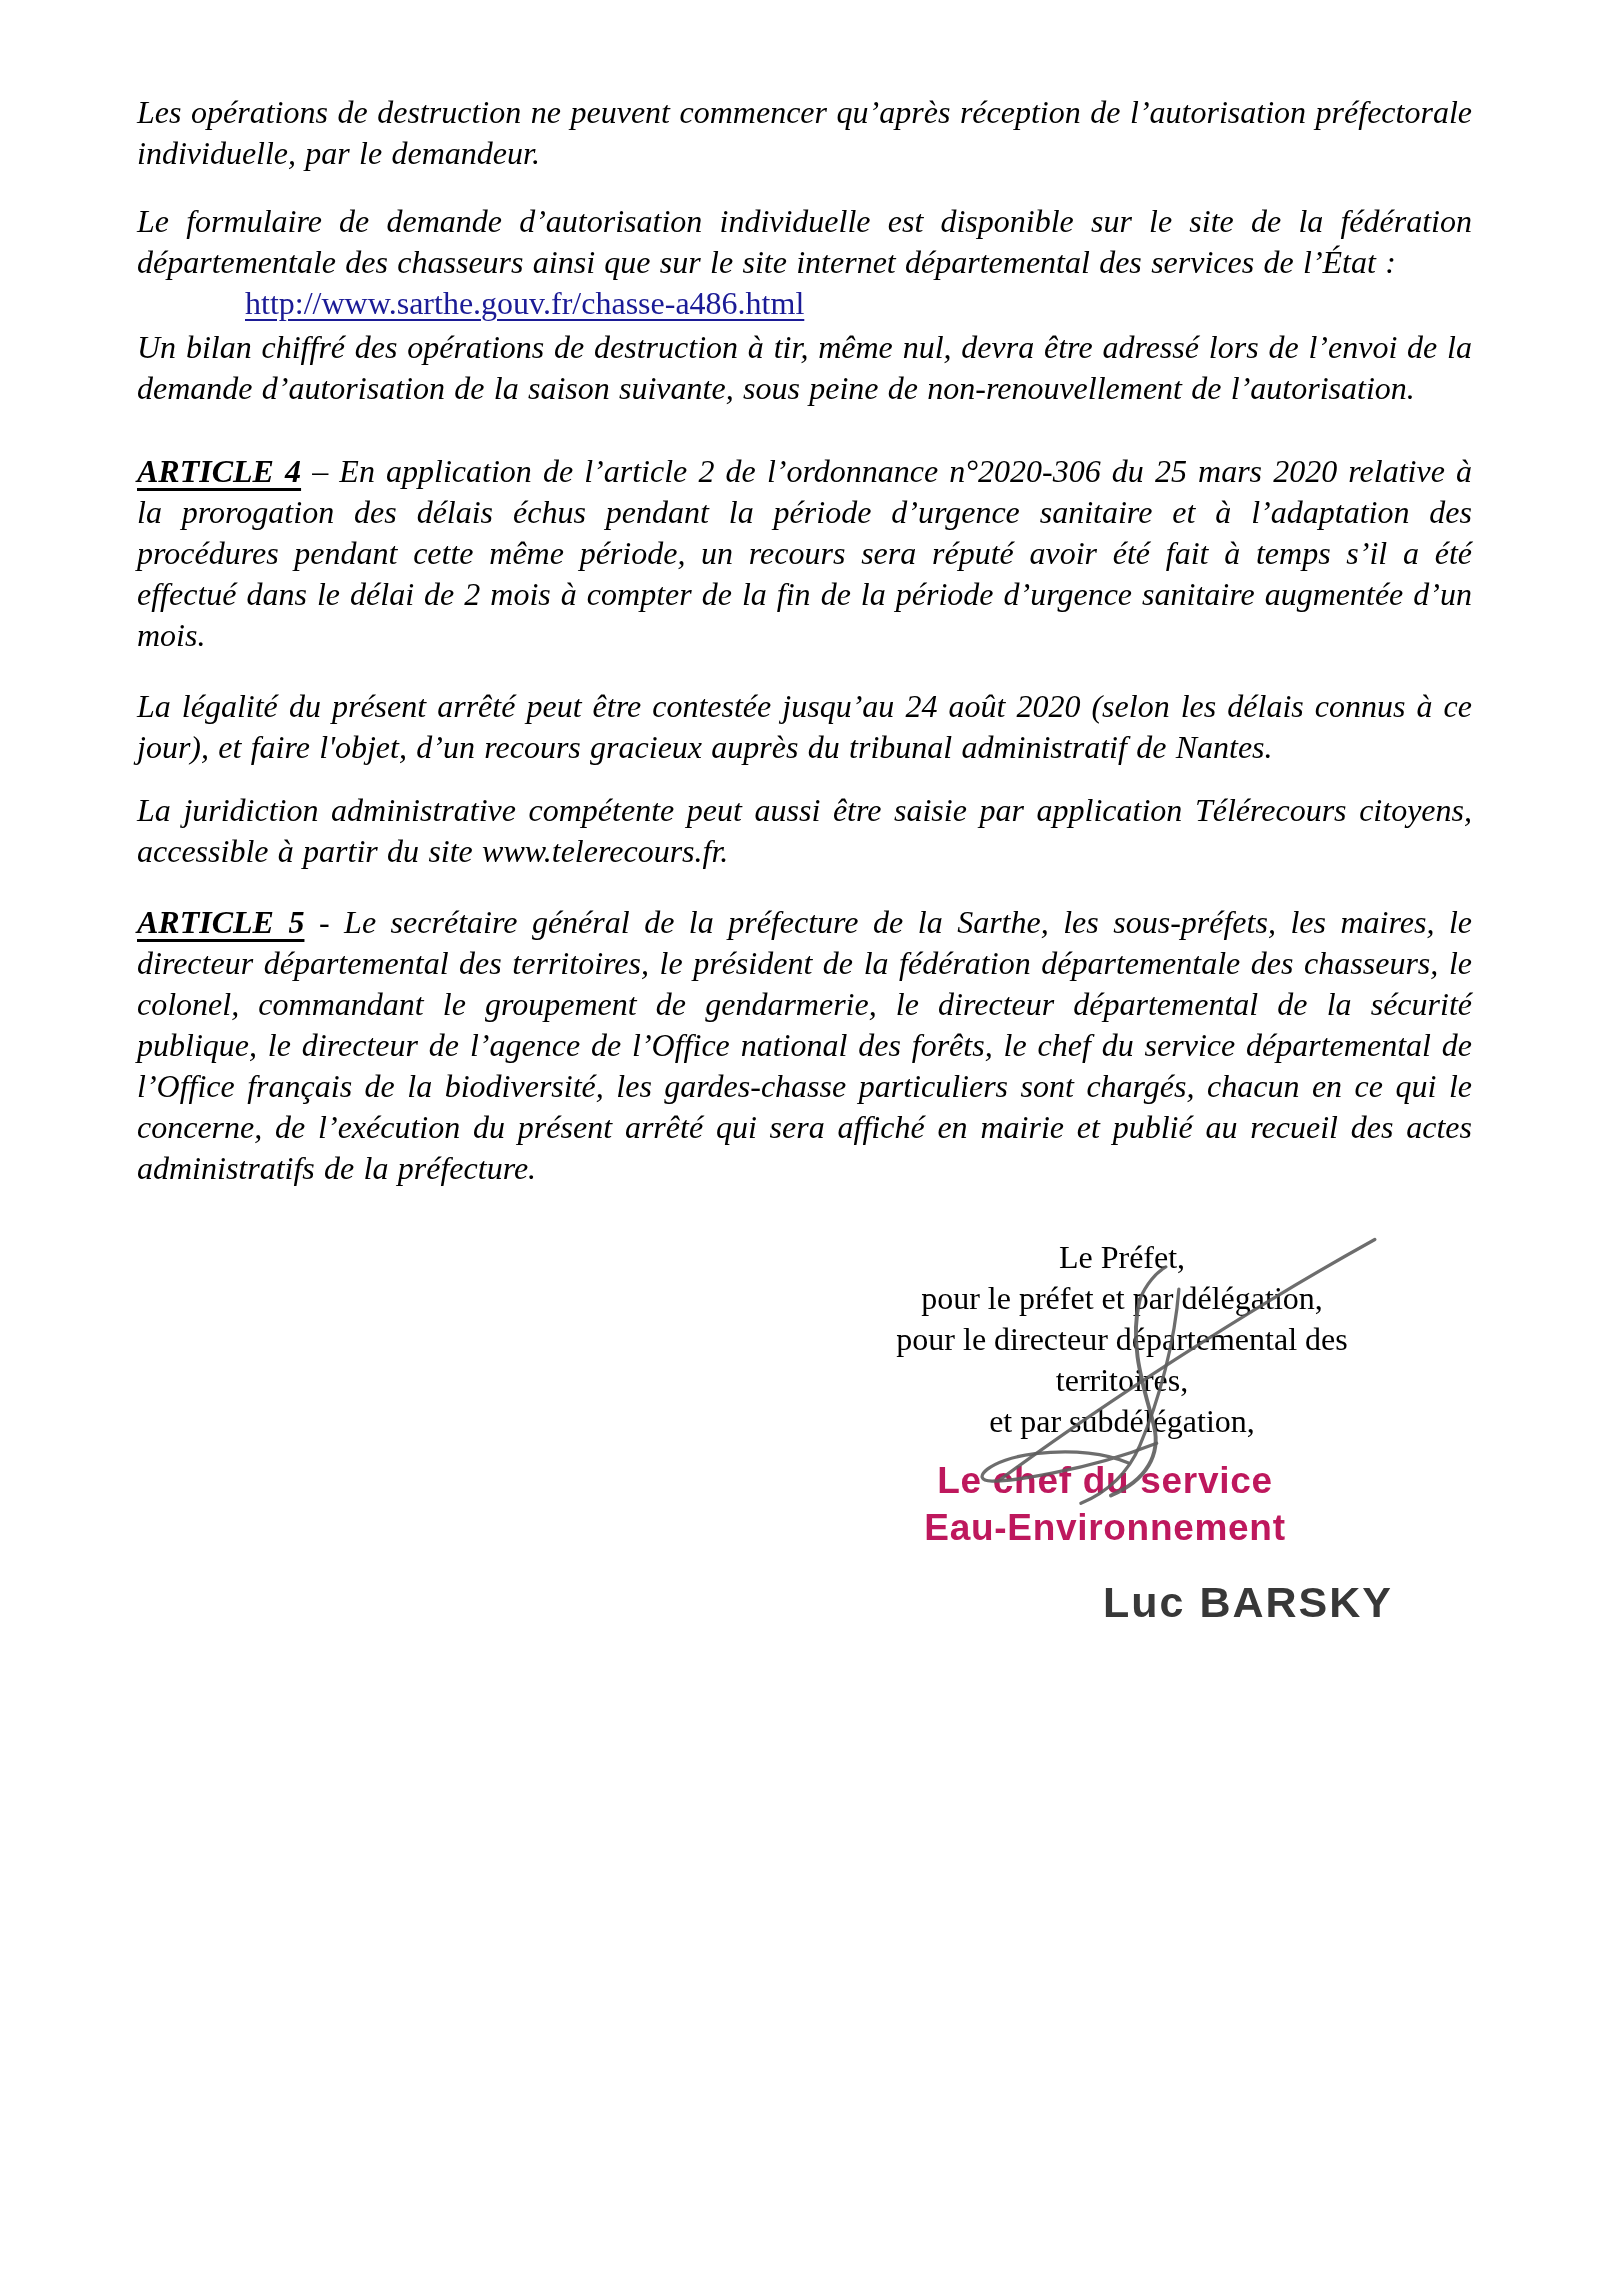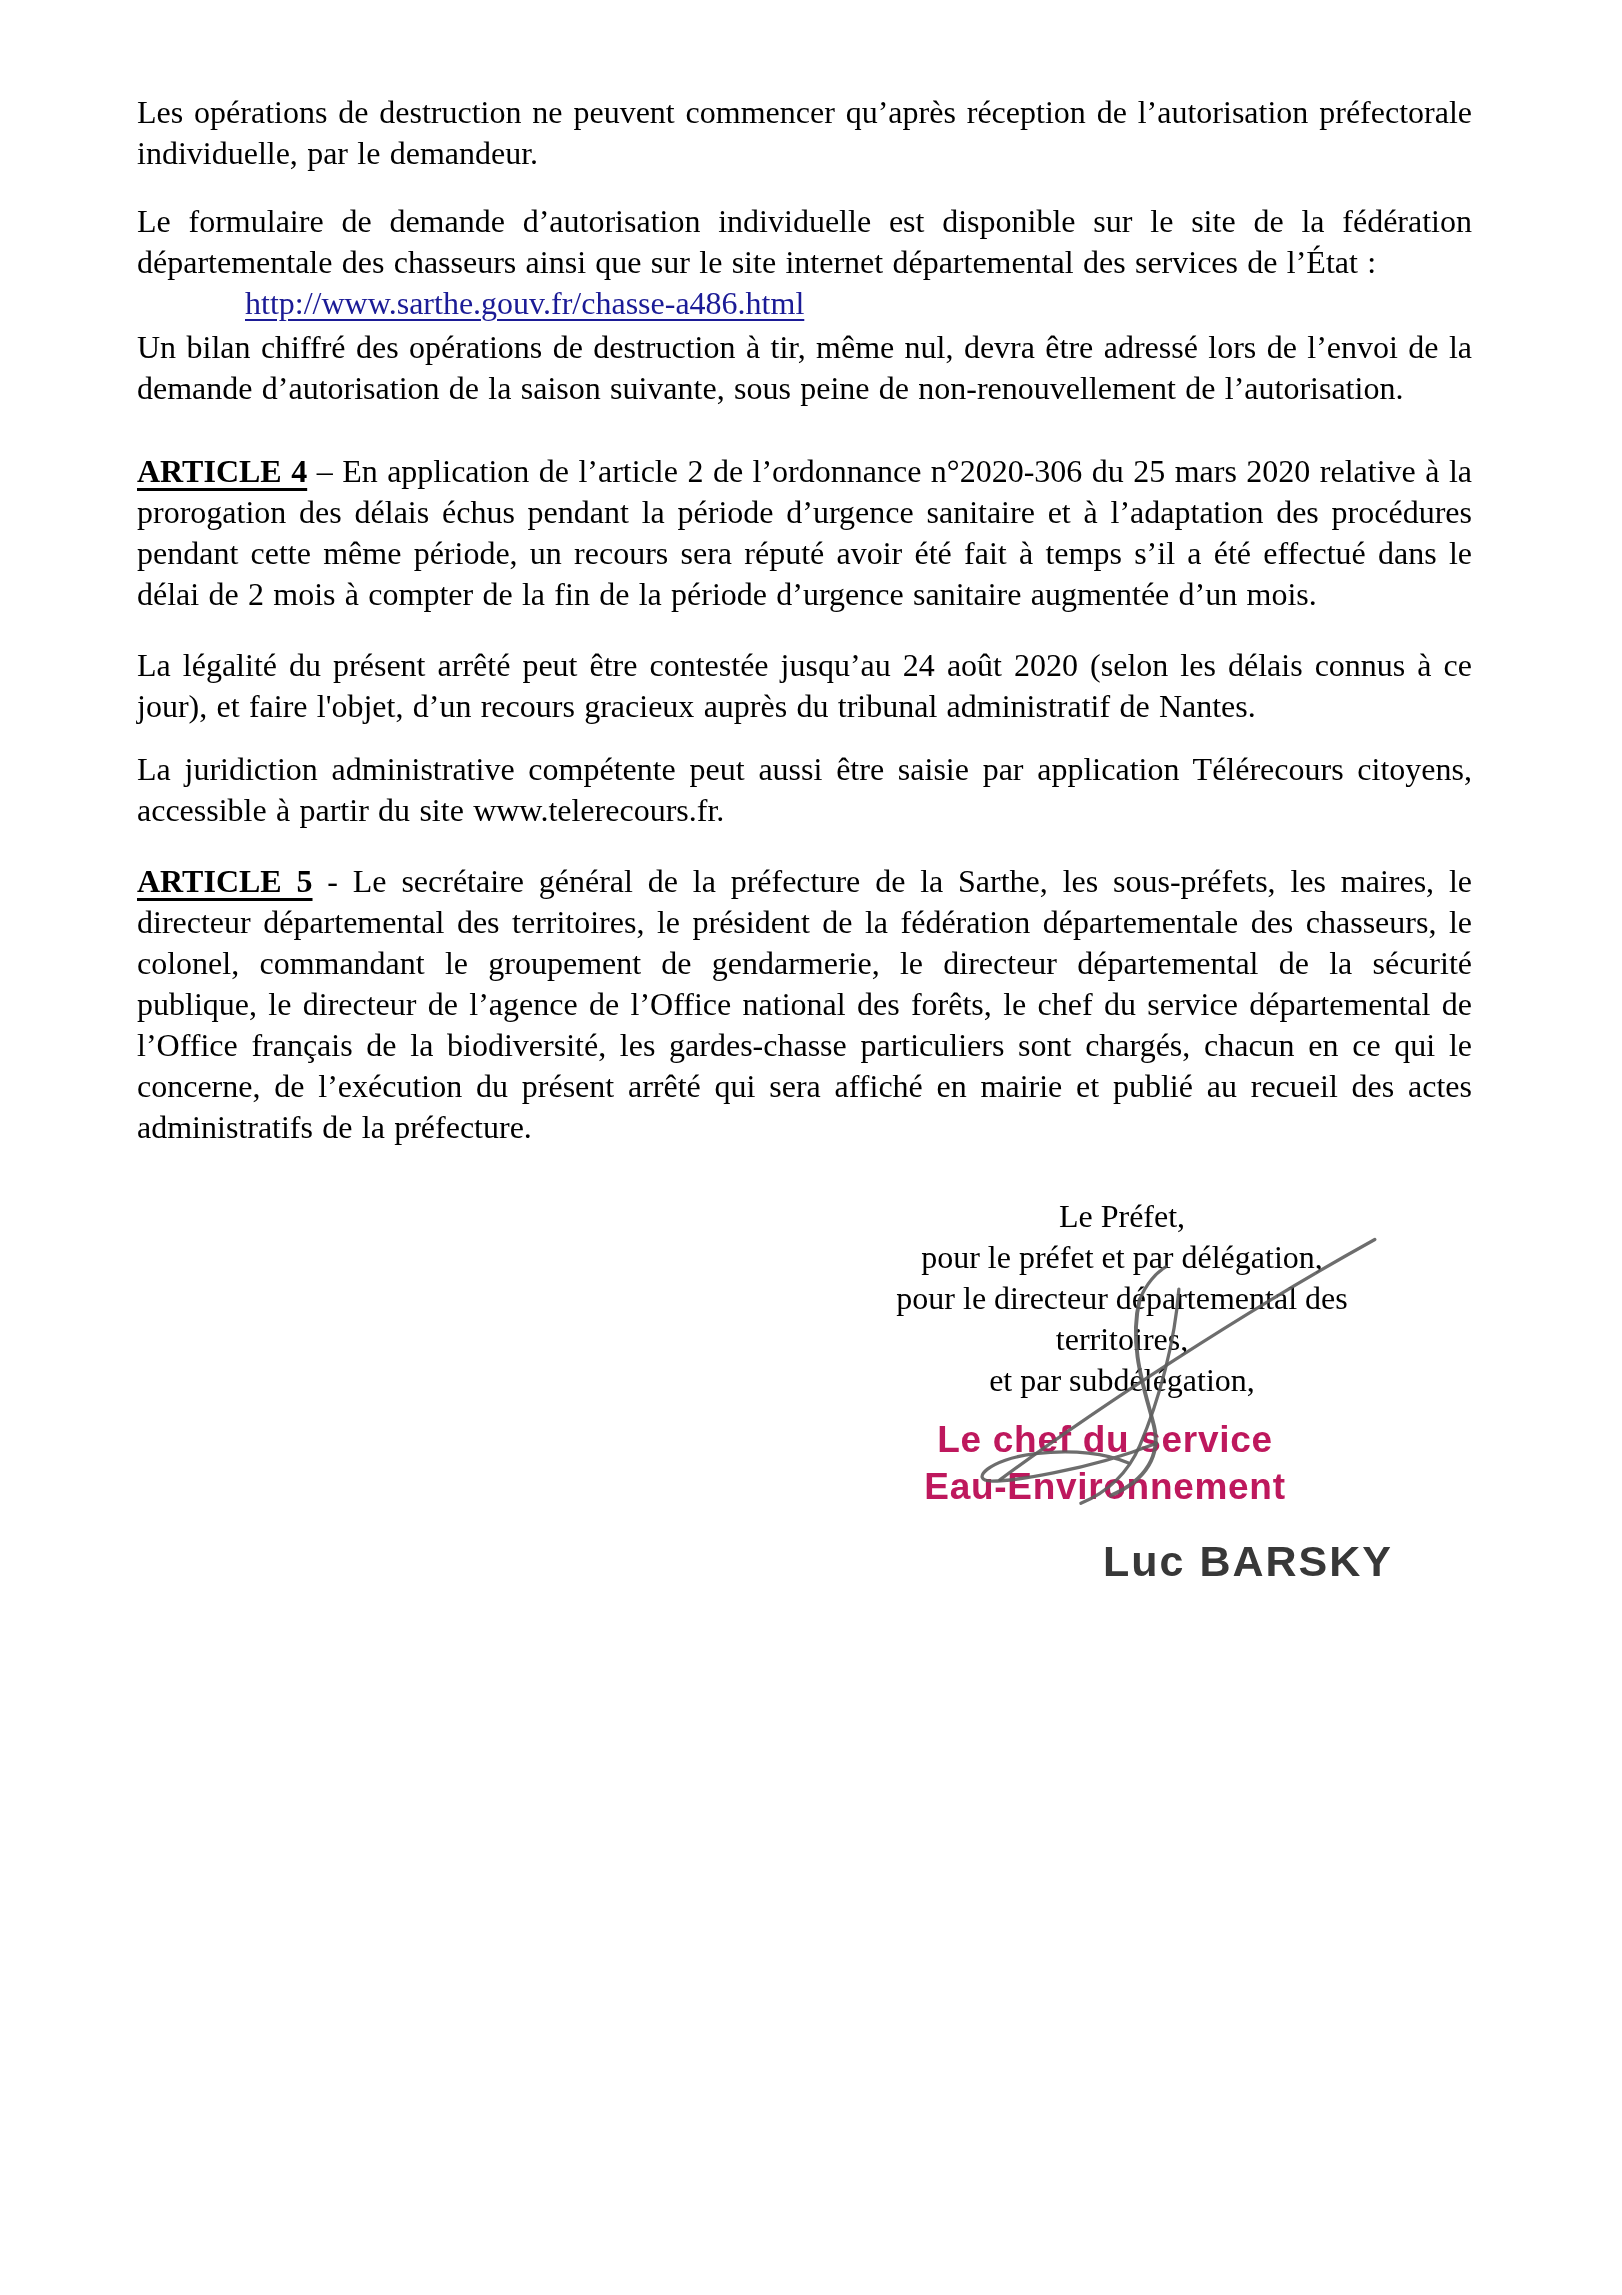--- a/index.html
+++ b/index.html
@@ -15,20 +15,21 @@
     position:absolute;
     left:137px;top:92px;
     width:1335px;
   }
   .para{
     font-size:32px;
     line-height:41px;
     text-align:justify;
     margin:0 0 29px 0;
     word-spacing:1.3px;
+    font-style:italic;
   }
   .p1{margin-bottom:26px;}
   .p2{margin-bottom:0;margin-top:27px;}
   .link-line{
     font-size:32px;
     line-height:41px;
     margin:0 0 2.6px 108px;
   }
   .link-line a{
     color:#1b1b96;

